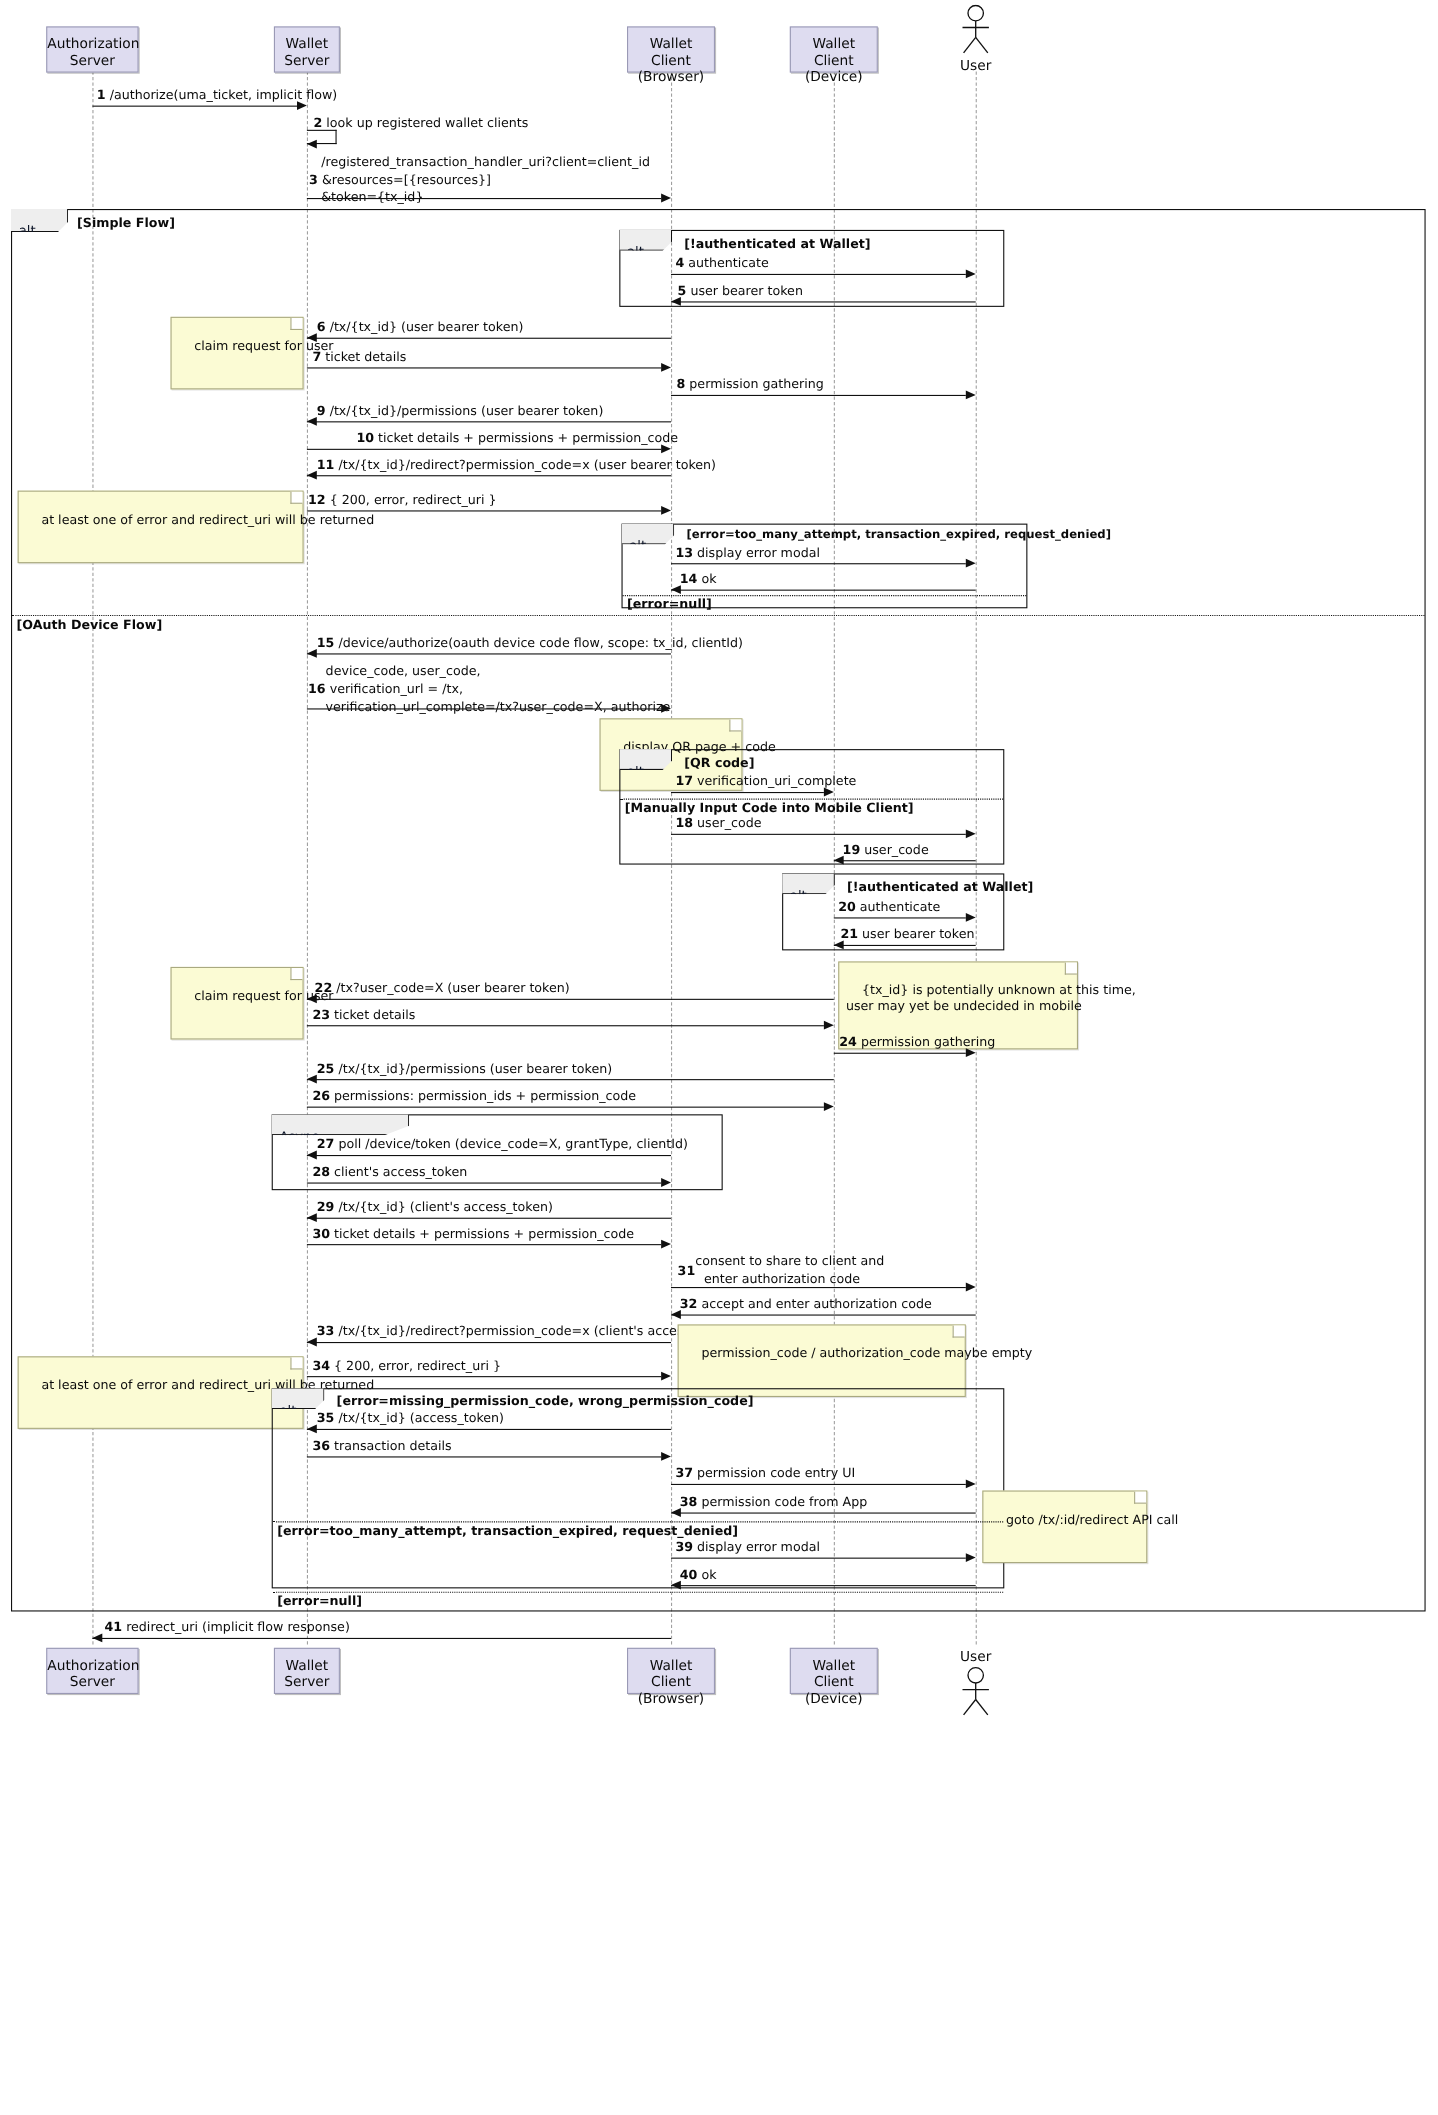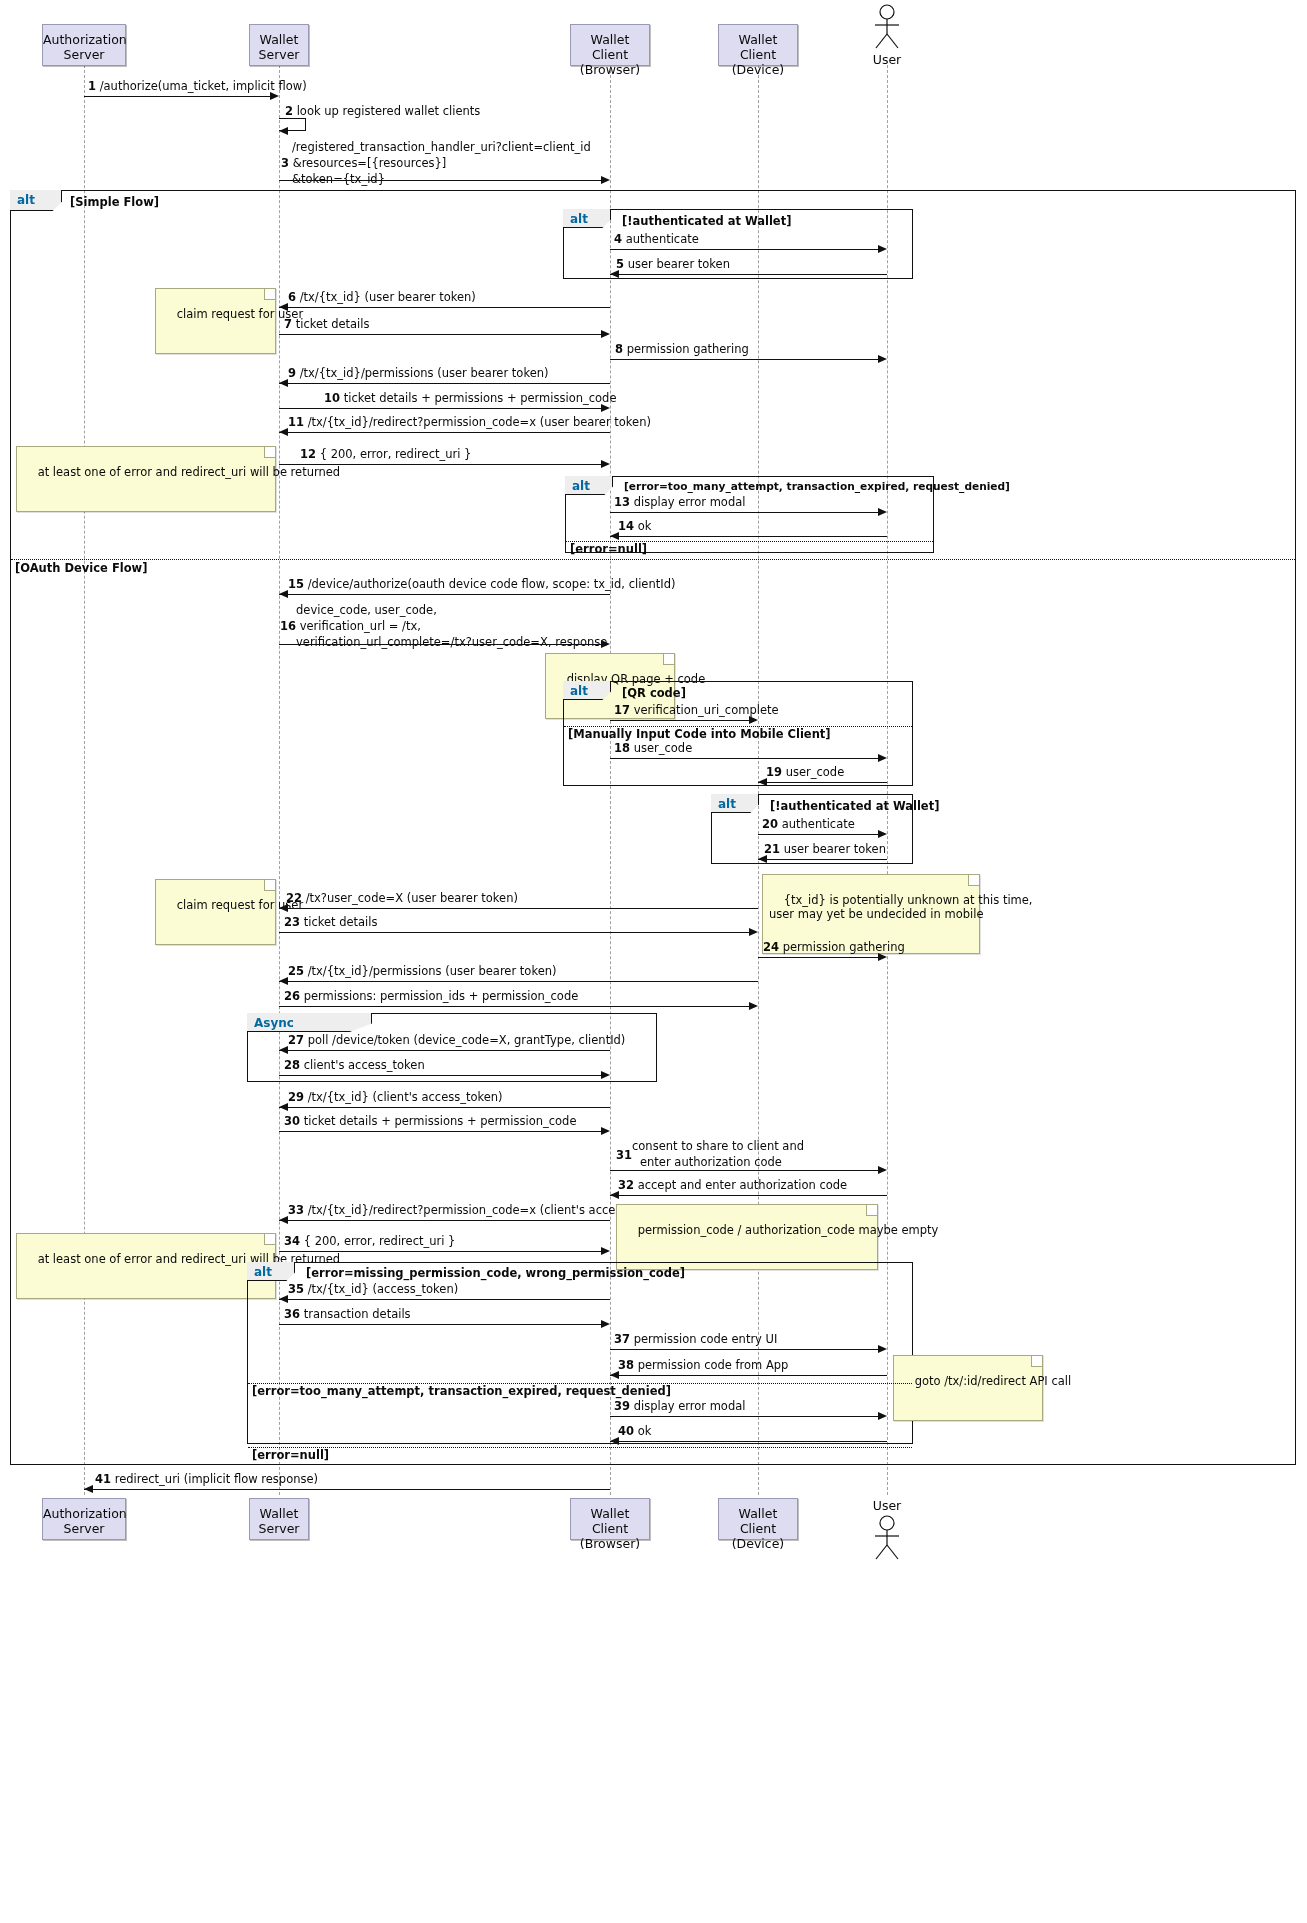--- a/index.html
+++ b/index.html
@@ -35,22 +35,22 @@
 
   
   .selfmsg{position:absolute;box-sizing:border-box;
     border-top:1.1px solid #101010;border-right:1.1px solid #101010;border-bottom:1.1px solid #101010;}
 
   
   .frame{position:absolute;box-sizing:border-box;border:1.6px solid #111;background:transparent;}
   .frame.thin{border-width:1.2px;}
   .frametab{position:absolute;box-sizing:border-box;
     background:#eeeeee;border:1.2px solid #111;border-top:none;border-left:none;
-    font-size:12px;font-weight:bold;color:#0369a1;
-    padding:3px 6px 1px 7px;line-height:15px;
+    font-size:12px;font-weight:normal;color:#0f172a;
+    padding:13px 6px 1px 7px;line-height:15px;
     clip-path:polygon(0 0,100% 0,100% 55%,82% 100%,0 100%);
     padding-right:20px;
   }
   .framelabel{position:absolute;font-size:11.5px;font-weight:bold;color:#0a0a0a;white-space:nowrap;}
   .divider{position:absolute;height:0;border-top:1.2px dotted #111;}
 
   
   .note{position:absolute;box-sizing:border-box;
     background:#fbfbd4;border:1px solid #a9a980;
     font-size:11.5px;color:#0a0a0a;line-height:14px;
@@ -192,21 +192,21 @@
   </div>
   <div class="msg" style="left:279px;top:432px;width:331px;"></div>
   <div class="arrowL" style="left:279px;top:427.5px;"></div>
 
 
   <div class="note" style="left:16px;top:446px;width:260px;">
     <span>at least one of error and redirect_uri will be returned</span>
     <span class="fold"></span>
   </div>
 
-  <div class="mlabel" style="left:300px;top:447px;">
+  <div class="mlabel" style="left:280px;top:447px;">
     <b>12</b>
     <span>{ 200, error, redirect_uri }</span>
   </div>
   <div class="msg" style="left:279px;top:464px;width:322px;"></div>
   <div class="arrowR" style="left:601px;top:459.5px;"></div>
 
   <div class="frame thin" style="left:565px;top:476px;width:369px;height:77px;"></div>
   <div class="frametab" style="left:565px;top:476px;width:48px;height:19px;">
     <span>alt</span>
   </div>
@@ -235,21 +235,21 @@
   <div class="mlabel" style="left:288px;top:577px;">
     <b>15</b>
     <span>/device/authorize(oauth device code flow, scope: tx_id, clientId)</span>
   </div>
   <div class="msg" style="left:279px;top:594px;width:331px;"></div>
   <div class="arrowL" style="left:279px;top:589.5px;"></div>
 
   <div class="mlabel multi" style="left:296px;top:602px;">
     <div>device_code, user_code,</div>
     <div style="margin-left:-16px;"><b>16</b> <span>verification_url = /tx,</span></div>
-    <div>verification_url_complete=/tx?user_code=X, response</div>
+    <div>verification_url_complete=/tx?user_code=X, authorize</div>
   </div>
   <div class="msg" style="left:279px;top:644px;width:322px;"></div>
   <div class="arrowR" style="left:601px;top:639.5px;"></div>
 
   <div class="note" style="left:545px;top:653px;width:130px;">
     <span>display QR page + code</span>
     <span class="fold"></span>
   </div>
 
   <div class="frame thin" style="left:563px;top:681px;width:350px;height:105px;"></div>

